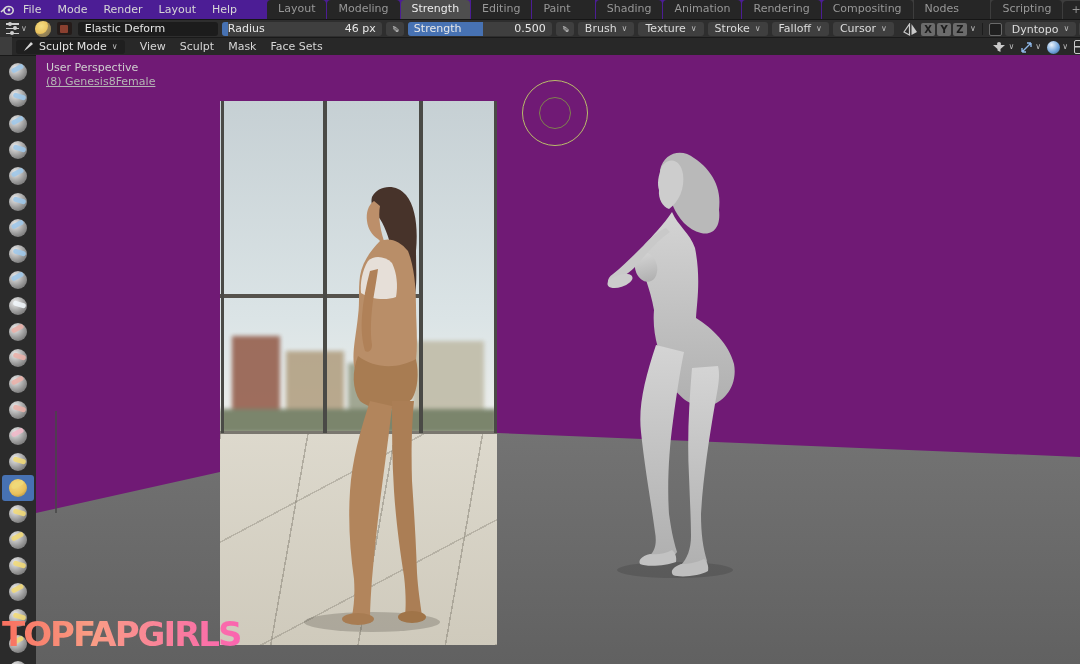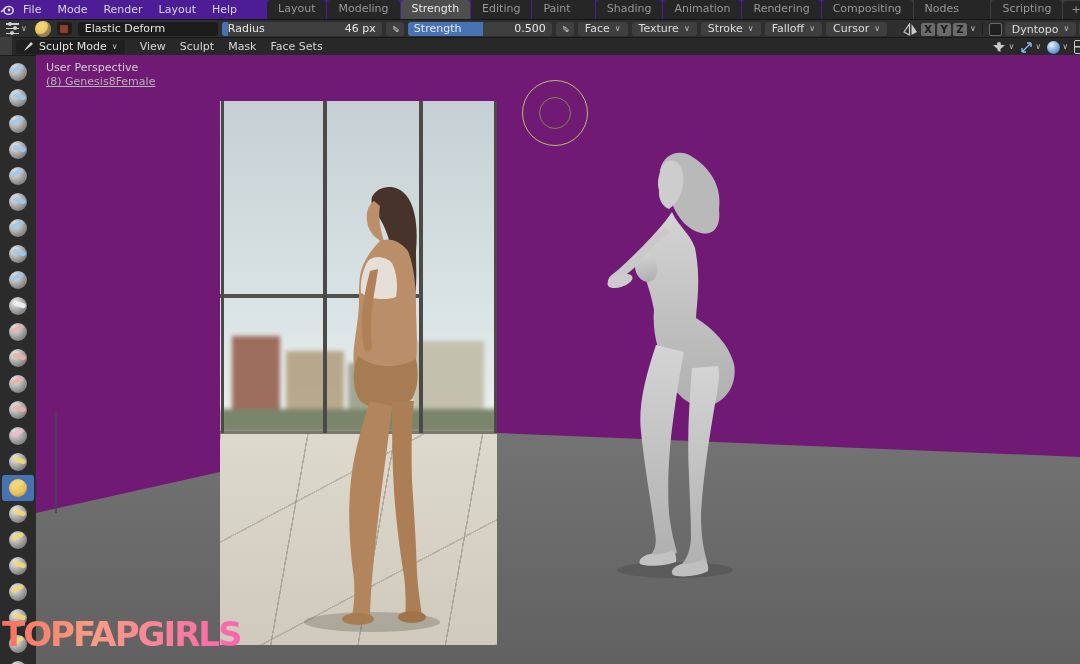--- a/index.html
+++ b/index.html
@@ -179,21 +179,21 @@
       <div class="slider" id="strength-slider">
         <div class="fill" id="strength-fill" style="width: 52%;"></div>
         <span>Strength</span>
         <span>0.500</span>
       </div>
       <div class="pen-btn">
         <span>✎</span>
       </div>
       <div class="r2group" id="panel-dropdowns">
           <div class="dd-btn">
-            <span>Face</span>
+            <span>Brush</span>
             <span class="chev">∨</span>
           </div>
           <div class="dd-btn">
             <span>Texture</span>
             <span class="chev">∨</span>
           </div>
           <div class="dd-btn">
             <span>Stroke</span>
             <span class="chev">∨</span>
           </div>

